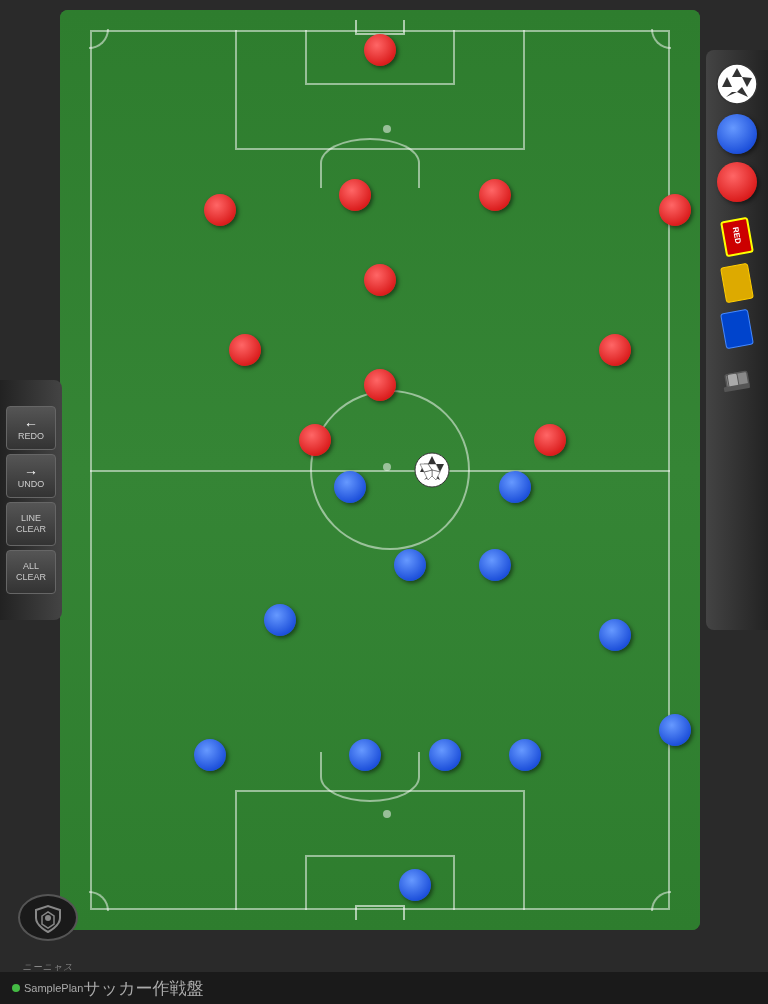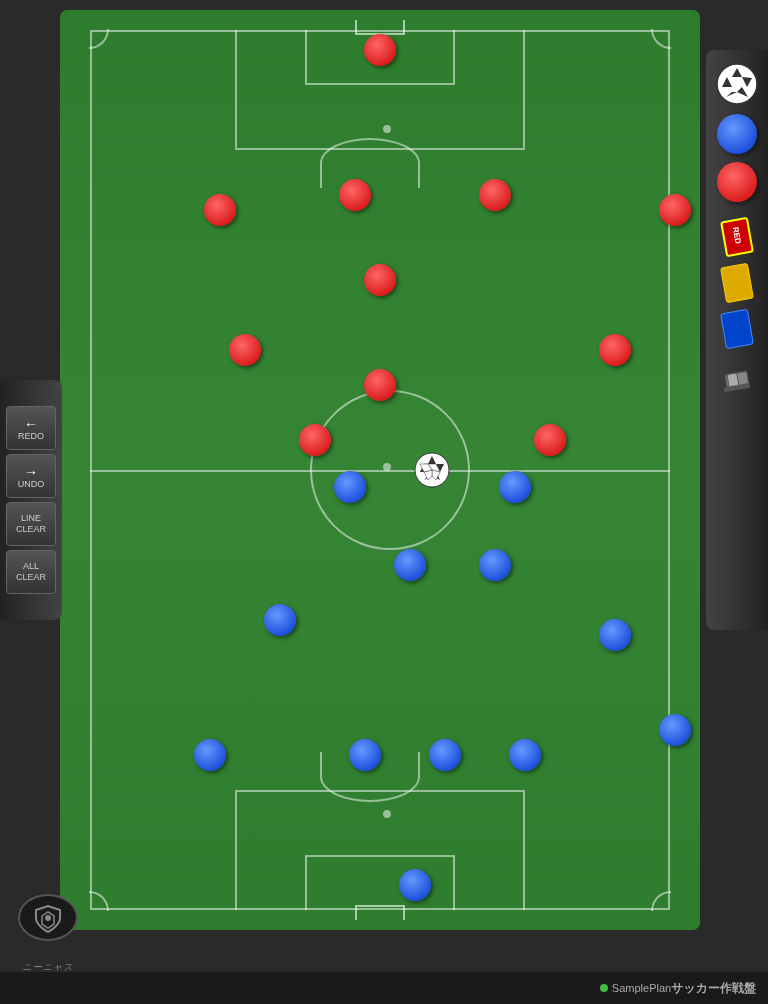--- a/index.html
+++ b/index.html
@@ -419,43 +419,42 @@
     
     #bottom-bar {
       position: absolute;
       bottom: 0;
       left: 0;
       width: 768px;
       height: 28px;
       background: #1a1a1a;
       display: flex;
       align-items: center;
-      justify-content: flex-end;
+      justify-content: flex-start;
       padding: 16px 12px;
     }
 
     #sample-plan {
       display: flex;
       align-items: center;
       gap: 4px;
       color: #aaa;
       font-size: 11px;
     }
 
     #plan-dot {
       width: 8px;
       height: 8px;
       background: #44bb44;
       border-radius: 50%;
     }
 
     #app-name {
       color: #aaa;
-      font-size: 12px;
-      font-weight: bold;
+      font-size: 17px;
     }
   </style>
 </head>
 <body>
 
 <div id="app">
 
   <div id="field-container">
     <div id="field"></div>
 

